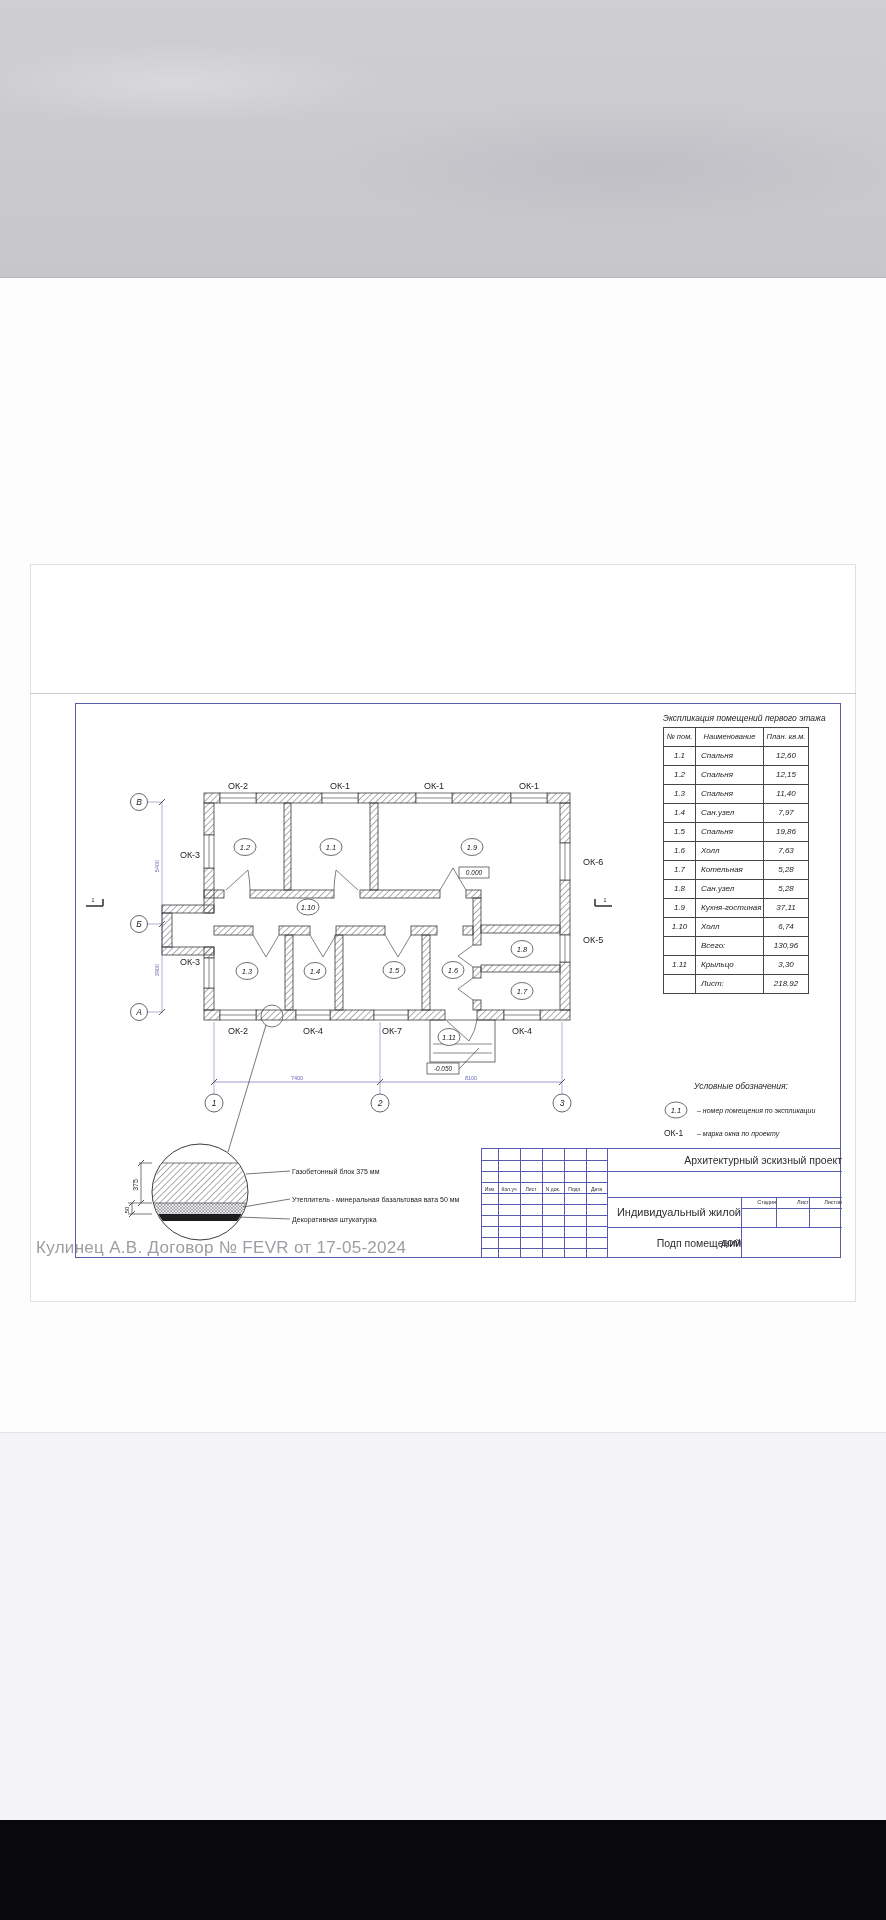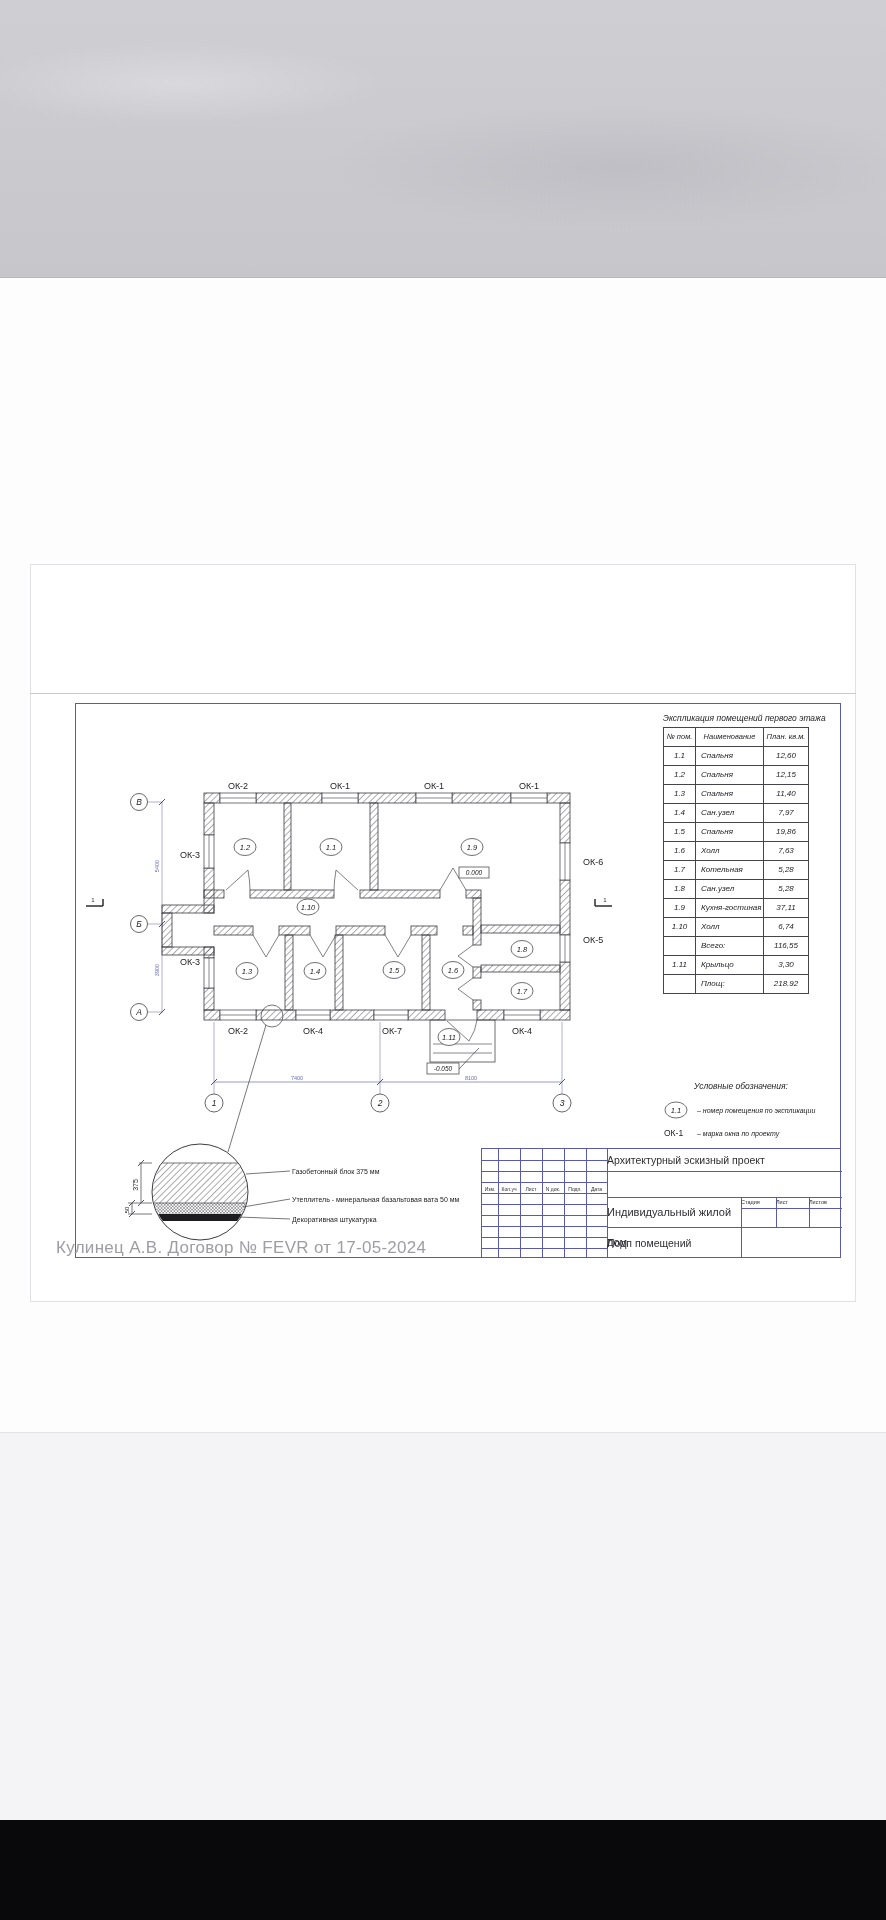--- a/index.html
+++ b/index.html
@@ -34,25 +34,25 @@
               height:18px;text-align:center;padding:0;color:#232326;overflow:hidden;white-space:nowrap;}
   .expl th{font-size:7.5px;}
   .expl td.nm{text-align:left;padding-left:5px;}
 
   
   .tb{left:481px;top:1148px;width:360px;height:110px;border:1px solid #5a5aad;
       box-sizing:border-box;}
   .tb .v,.tb .h{position:absolute;background:#5a5aad;}
   .tb .v{top:0;bottom:0;width:1px;}
   .tb .h{left:0;height:1px;}
-  .tb .txt{position:absolute;color:#2e2e33;text-align:left;}
+  .tb .txt{position:absolute;color:#2e2e33;text-align:right;}
   .tb .cols{position:absolute;top:35px;height:10px;font-size:5px;color:#2e2e33;
             text-align:center;overflow:hidden;line-height:10px;}
 
-  .contract{left:36px;top:1238px;font-size:17px;color:#9d9da3;letter-spacing:.3px;white-space:nowrap;margin-left:20px;}
+  .contract{left:36px;top:1238px;font-size:17px;color:#9d9da3;letter-spacing:.3px;white-space:nowrap;}
 
   
   .band-bottom{left:0;top:1432px;width:886px;height:388px;background:#f4f4f6;
                border-top:1px solid #e3e3e7;}
   .footer{left:0;top:1820px;width:886px;height:100px;background:#09090b;}
 
   
   svg text{font-family:"Liberation Sans",sans-serif;}
   .wl{fill:url(#hat);stroke:#3b3b40;stroke-width:.8;}
   .win{fill:#fff;stroke:#3b3b40;stroke-width:.7;}
@@ -420,30 +420,30 @@
             <td>37,11</td>
           </tr>
       <tr>
             <td>1.10</td>
             <td class="nm">Холл</td>
             <td>6,74</td>
           </tr>
       <tr>
             <td></td>
             <td class="nm">Всего:</td>
-            <td>116,55</td>
+            <td>130,96</td>
           </tr>
       <tr>
             <td>1.11</td>
             <td class="nm">Крыльцо</td>
             <td>3,30</td>
           </tr>
       <tr>
             <td></td>
-            <td class="nm">Площ:</td>
+            <td class="nm">Лист:</td>
             <td>218.92</td>
           </tr>
     </tbody>
       </table>
   </div>
 
   <div class="abs tb">
     <div class="v" style="left:16px"></div>
       <div class="v" style="left:38px"></div>
     <div class="v" style="left:60px"></div>

